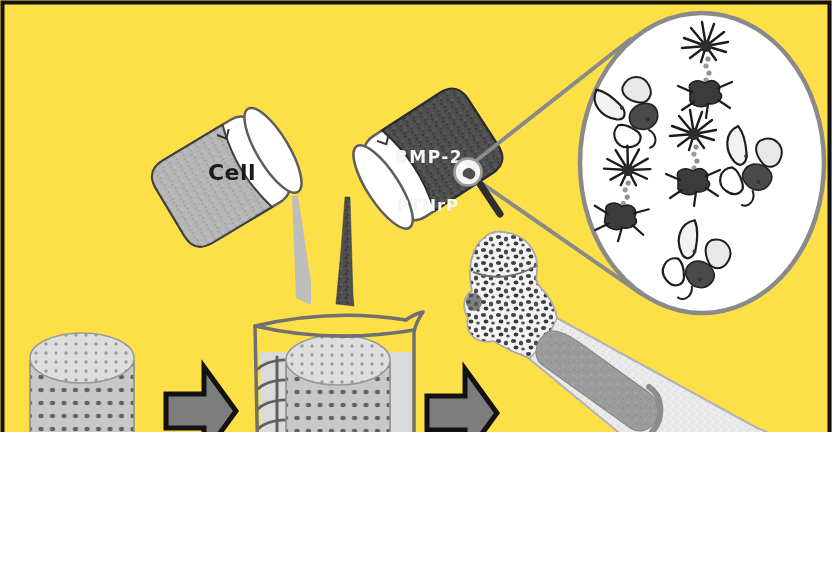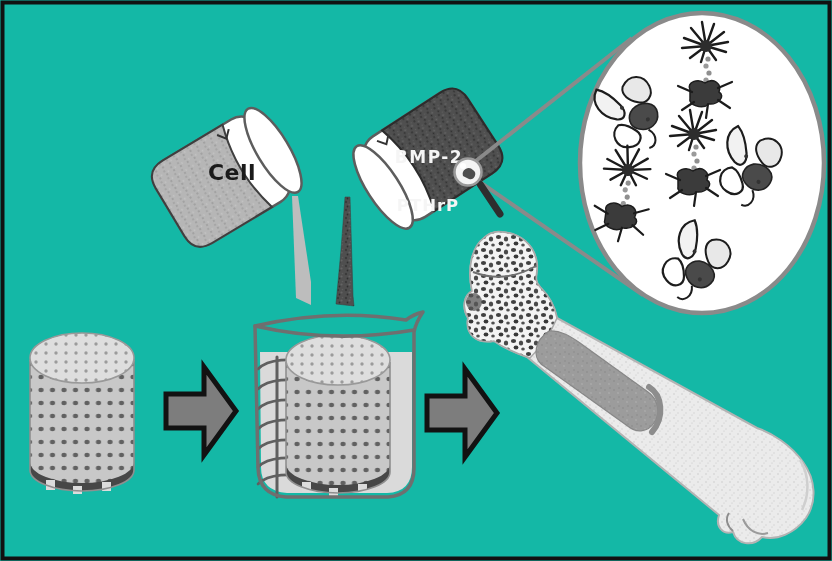--- a/index.html
+++ b/index.html
@@ -1,17 +1,17 @@
 <!DOCTYPE html>
 <html><head>
 <meta charset="utf-8">
 <style>
   html,body{margin:0;padding:0;background:#fff;}
   .stage{
-    width:832px;height:561px;position:relative;background:#14b8a6;
+    width:832px;height:432px;position:relative;background:#fde047;
     font-family:"DejaVu Sans","Liberation Sans",sans-serif;
     overflow:hidden;
   }
   svg{display:block;}
   text{font-family:"DejaVu Sans","Liberation Sans",sans-serif;}
 </style>
 </head>
 <body>
 
 <div class="stage">

